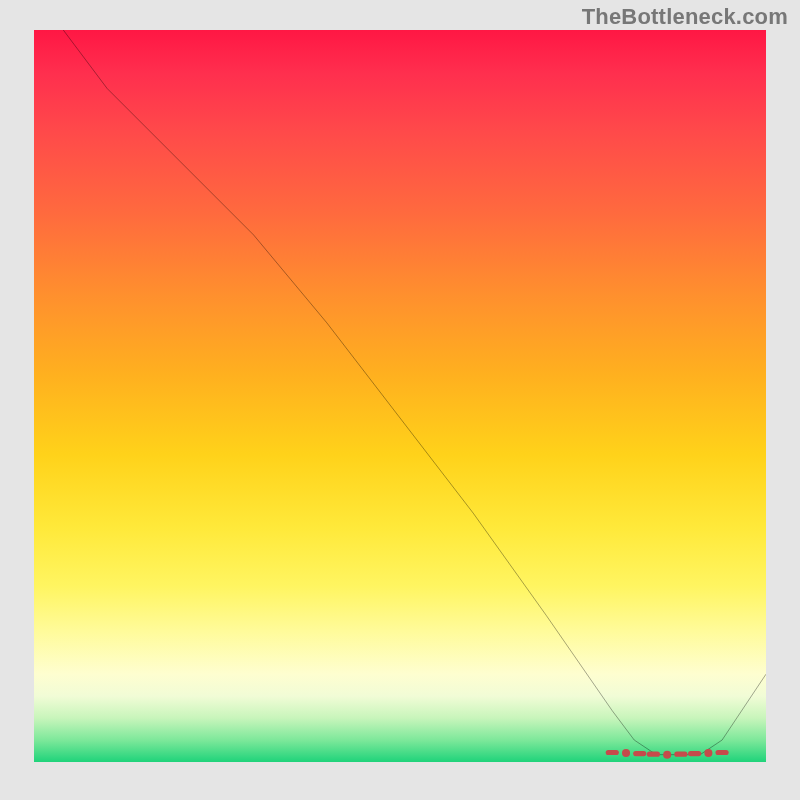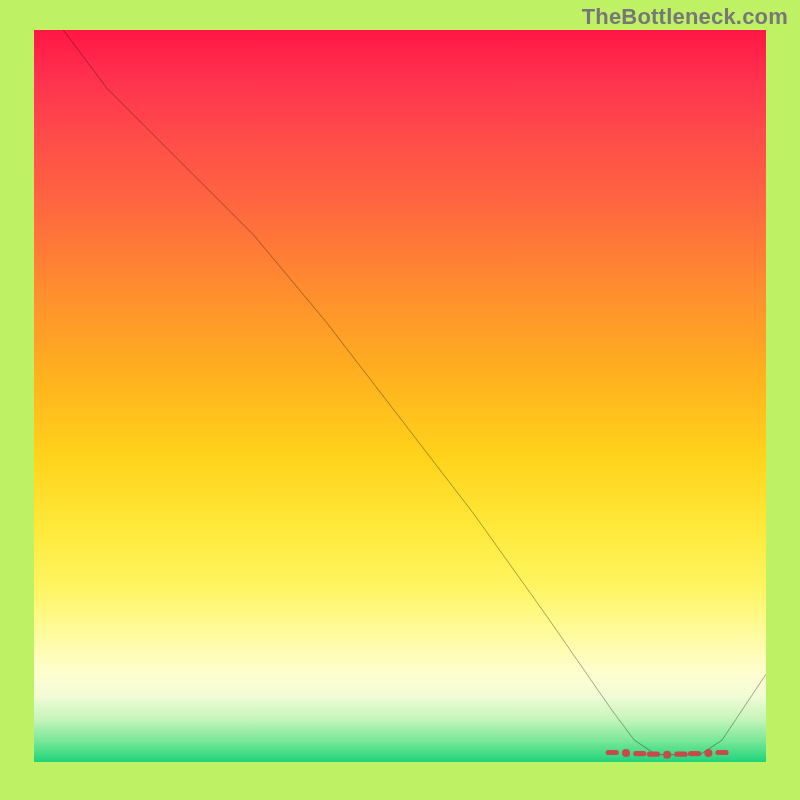--- a/index.html
+++ b/index.html
@@ -7,21 +7,21 @@
     padding: 0;
     width: 800px;
     height: 800px;
     background: #000;
     font-family: Arial, Helvetica, sans-serif;
   }
   .frame {
     position: relative;
     width: 800px;
     height: 800px;
-    background: #bef264;
+    background: #e5e5e5;
   }
   .watermark {
     position: absolute;
     top: 4px;
     right: 12px;
     color: #777;
     font-size: 22px;
     font-weight: 600;
     letter-spacing: 0.2px;
   }

